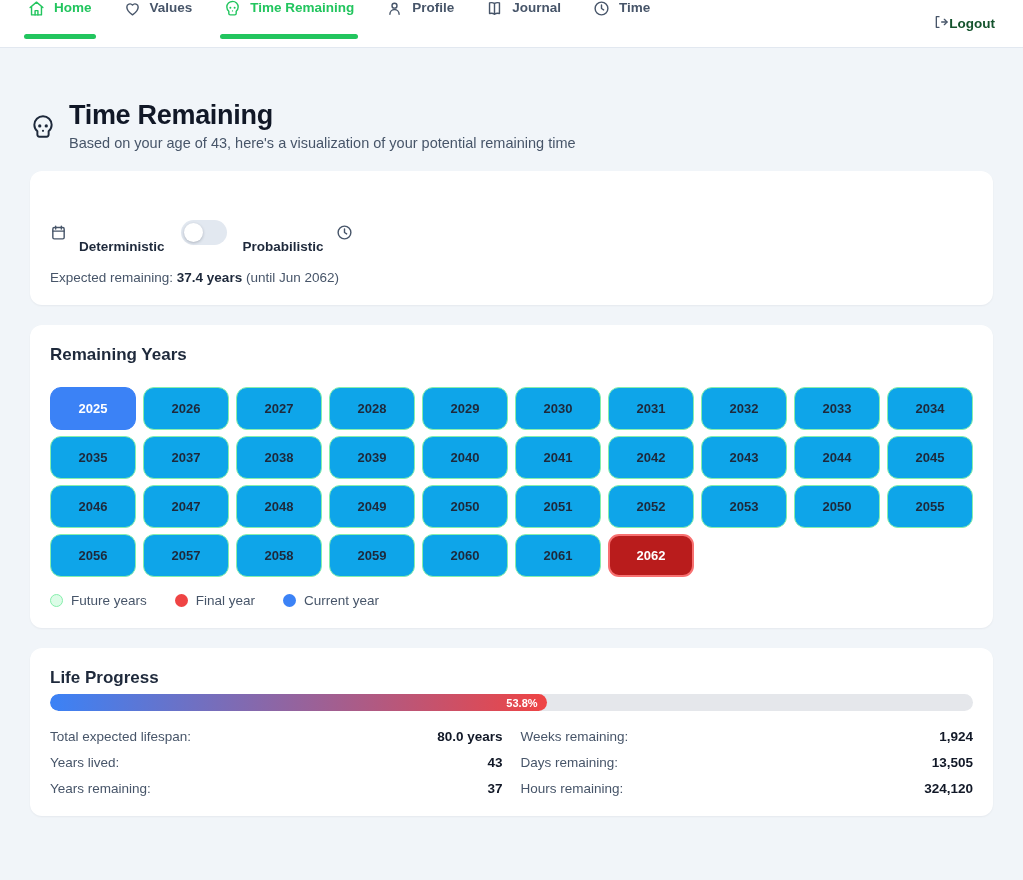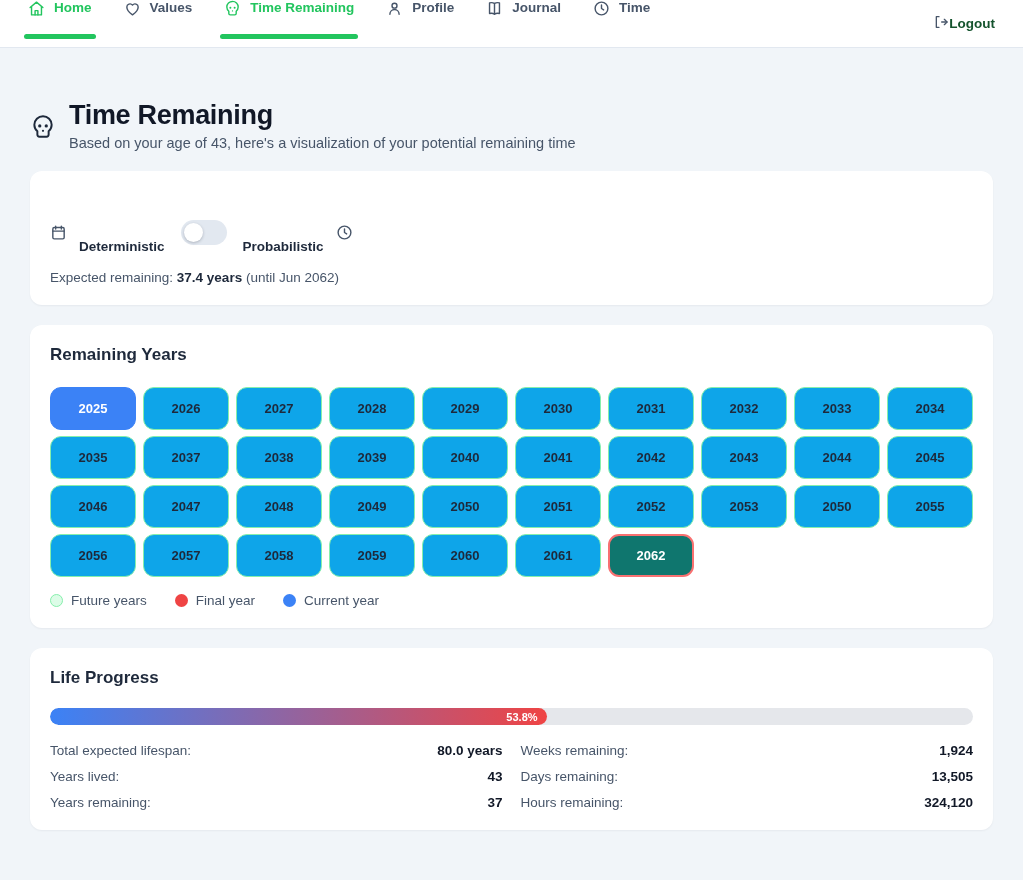--- a/index.html
+++ b/index.html
@@ -69,31 +69,31 @@
     margin-top:22px;
     display:grid; grid-template-columns:repeat(10,1fr); gap:6px 7px;
   }
   .year {
     height:43px; border-radius:11px; font-family:inherit;
     font-size:13px; font-weight:700; cursor:pointer;
     display:flex; align-items:center; justify-content:center;
   }
   .year.future { background:#0ea5e9; border:1px solid #86efac; color:#1e293b; }
   .year.current { background:#3b82f6; border:1px solid #3b82f6; color:#fff; }
-  .year.final { background:#0f766e; border:2px solid #f87171; color:#fff; }
+  .year.final { background:#b91c1c; border:2px solid #f87171; color:#fff; }
   .legend { display:flex; align-items:center; gap:28px; margin-top:16px; }
   .legend-item { display:flex; align-items:center; gap:8px; font-size:13.5px; color:#475569; }
   .swatch { width:13px; height:13px; border-radius:50%; }
   .swatch.future { background:#dcfce7; border:1px solid #86efac; }
   .swatch.final { background:#ef4444; }
   .swatch.current { background:#3b82f6; }
 
   
   .progress-track {
-    margin-top:20px; height:17px; border-radius:9px; background:#e5e7eb; overflow:hidden;
+    margin-top:6px; height:17px; border-radius:9px; background:#e5e7eb; overflow:hidden;
   }
   .progress-fill {
     height:100%; border-radius:9px;
     background:linear-gradient(90deg,#3b82f6,#ef4444);
     display:flex; align-items:center; justify-content:flex-end;
     color:#fff; font-size:11px; font-weight:700; padding-right:9px;
   }
   .stats {
     margin-top:18px;
     display:grid; grid-template-columns:1fr 1fr; column-gap:18px; row-gap:11px;

